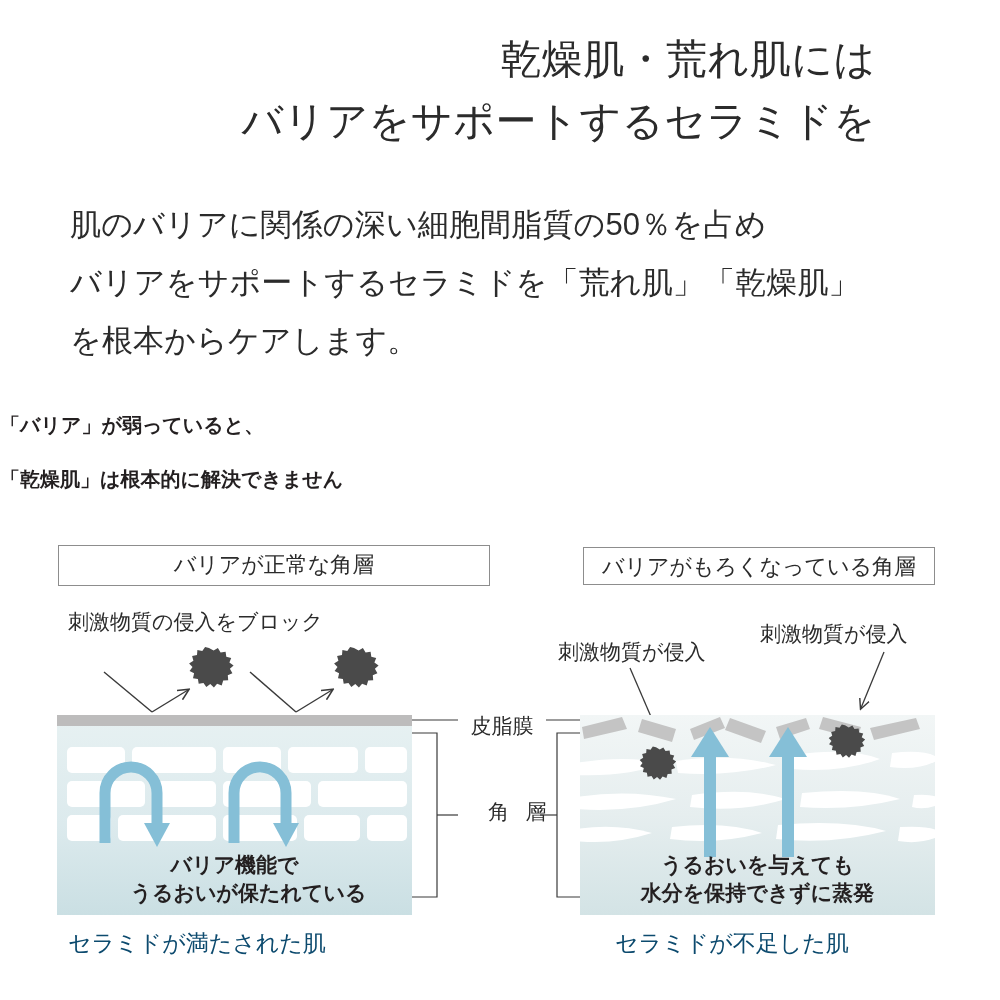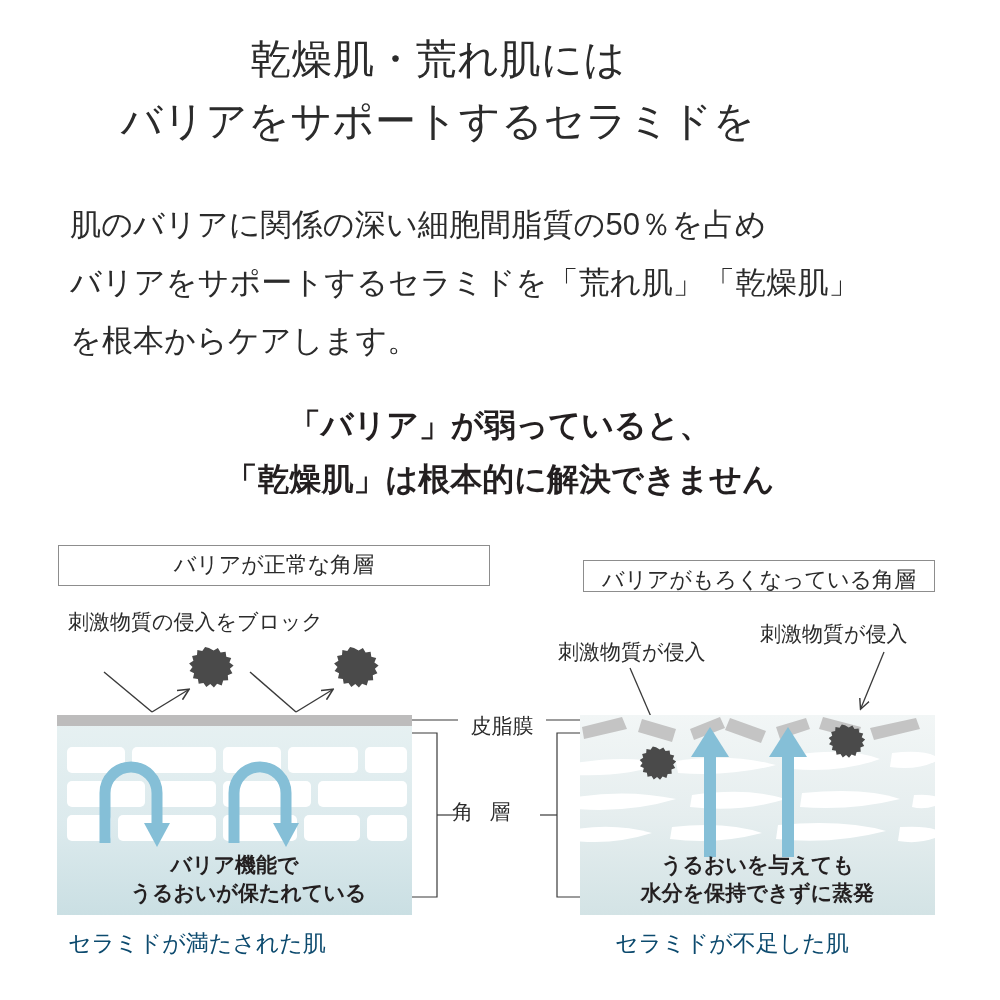--- a/index.html
+++ b/index.html
@@ -16,21 +16,21 @@
     color: #2b2b2b;
     -webkit-font-smoothing: antialiased;
   }
 
   
   .headline {
     position: absolute;
     left: 0;
     top: 28px;
     width: 876px;
-    text-align: center;
+    text-align: right;
     font-size: 41px;
     line-height: 62px;
     letter-spacing: 0.01em;
     color: #2b2b2b;
     font-weight: 400;
   }
   .headline .hl-line { display: block; white-space: nowrap; }
 
   
   .body-copy {
@@ -44,22 +44,21 @@
     letter-spacing: 0.005em;
   }
   .body-copy .bc-line { display: block; white-space: nowrap; }
 
   
   .subhead {
     position: absolute;
     left: 0;
     top: 398px;
     width: 1000px;
-    text-align: center;
-    font-size: 32px;
+    font-size: 20px;
     line-height: 54px;
     font-weight: bold;
     color: #231f20;
   }
   .subhead .sh-line { display: block; white-space: nowrap; }
 
   
   #diagram-area {
     position: absolute;
     left: 0;
@@ -73,21 +72,21 @@
     box-sizing: border-box;
     border: 1.5px solid #8d8d8d;
     background: #ffffff;
     font-size: 22px;
     line-height: 38px;
     text-align: center;
     color: #2b2b2b;
     white-space: nowrap;
   }
   #title-box-left  { left: 58px;  top: 15px; width: 432px; height: 41px; }
-  #title-box-right { left: 583px; top: 30px; width: 352px; height: 32px; }
+  #title-box-right { left: 583px; top: 17px; width: 352px; height: 38px; }
 
   .note-label {
     position: absolute;
     font-size: 21px;
     color: #2b2b2b;
     white-space: nowrap;
   }
   #label-block      { left: 68px;  top: 78px; }
   #label-invade-1   { left: 558px; top: 108px; }
   #label-invade-2   { left: 760px; top: 90px; }
@@ -104,21 +103,21 @@
 
   
   .center-label {
     position: absolute;
     font-size: 21px;
     color: #2b2b2b;
     white-space: nowrap;
     text-align: center;
   }
   #center-sebum { left: 462px; top: 182px; width: 80px; text-align: center; }
-  #center-horny { left: 444px; top: 268px; width: 80px; letter-spacing: 0.25em; }
+  #center-horny { left: 480px; top: 268px; width: 80px; letter-spacing: 0.25em; }
 
   
   .panel-caption {
     position: absolute;
     font-size: 23px;
     color: #0c4a6e;
     white-space: nowrap;
   }
   #caption-left  { left: 68px;  top: 398px; }
   #caption-right { left: 615px; top: 398px; }

